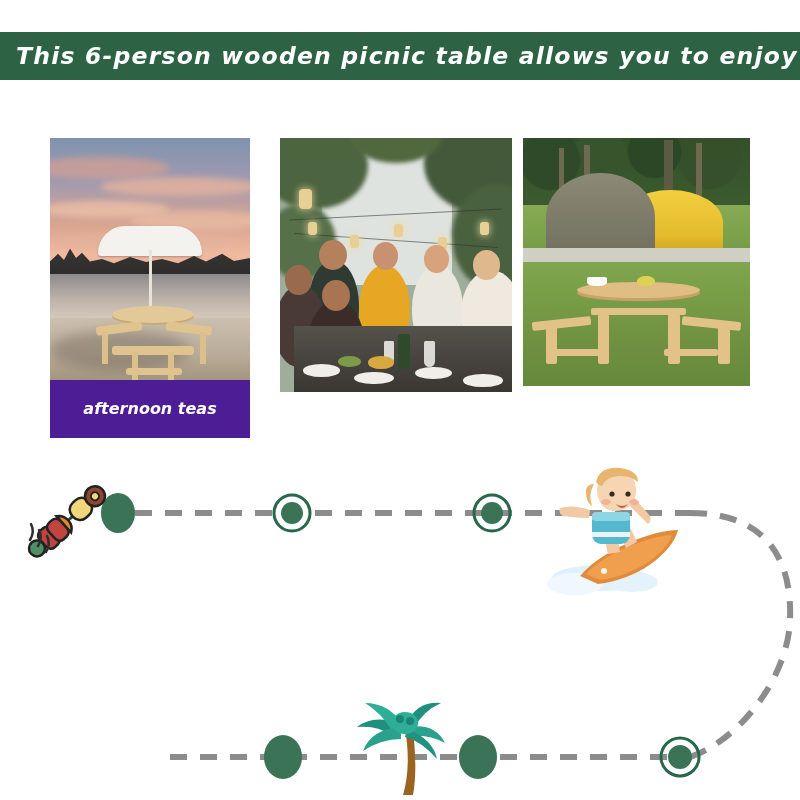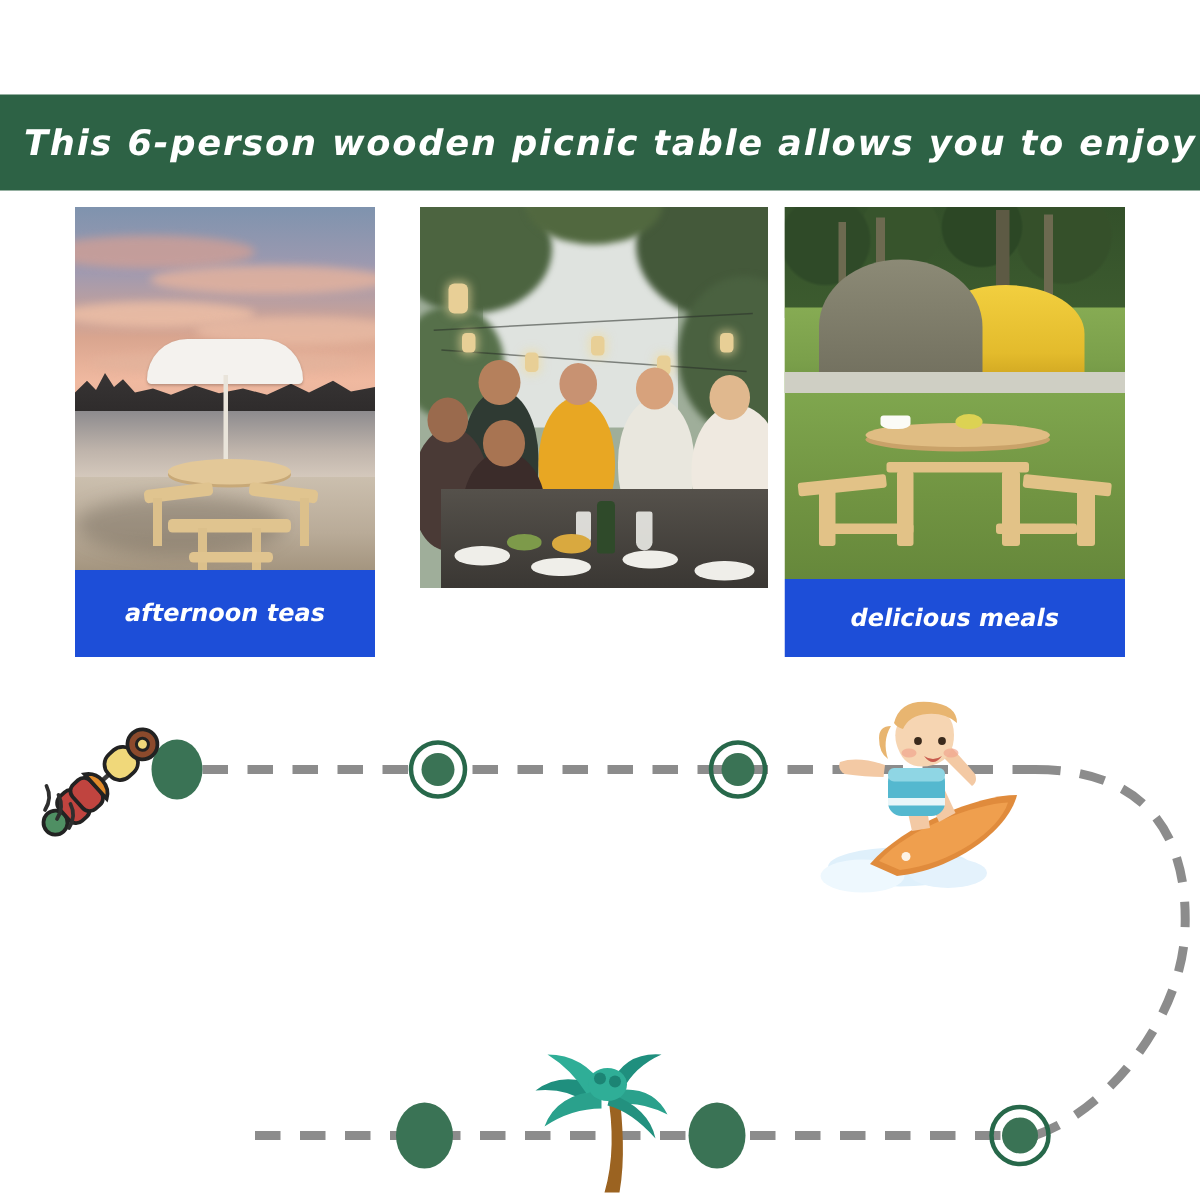--- a/index.html
+++ b/index.html
@@ -6,23 +6,23 @@
   body{
     width:800px;height:800px;
     background:#ffffff;
     font-family:"Liberation Sans", sans-serif;
     overflow:hidden;
     position:relative;
   }
 
   
   .header-band{
-    position:absolute;left:0;top:32px;width:800px;height:64px;
+    position:absolute;left:0;top:32px;width:800px;height:48px;
     background:#2d6245;
-    display:flex;align-items:center;margin-top:31px;
+    display:flex;align-items:center;
   }
   .header-text{
     color:#ffffff;
     font-style:italic;
     font-weight:bold;
     font-size:23.5px;
     letter-spacing:1.2px;
     padding-left:16px;
     white-space:nowrap;
     font-family:"DejaVu Sans", sans-serif;
@@ -37,21 +37,21 @@
   .panel-2{left:280px;width:232px;height:300px;}
   .panel-3{left:523px;width:227px;height:300px;}
 
   .photo{position:absolute;left:0;top:0;right:0;overflow:hidden;}
   .p1 .photo{height:242px;}
   .p2 .photo{height:254px;}
   .p3 .photo{height:248px;}
 
   .cap{
     position:absolute;left:0;right:0;bottom:0;
-    background:#1d4ed8;
+    background:#4c1d95;
     color:#ffffff;
     font-style:italic;font-weight:bold;
     font-size:16px;
     display:flex;align-items:center;justify-content:center;
     text-align:left;
     line-height:1.25;
     font-family:"DejaVu Sans", sans-serif;
   }
   .p1 .cap{height:58px;}
   .p2 .cap{height:46px;font-size:15.5px;}
@@ -231,21 +231,20 @@
         <div class="b3" style="left:70%;top:46%;width:26%;height:7%;transform:rotate(6deg);"></div>
         <div class="b3" style="left:30%;top:37%;width:42%;height:6%;"></div>
         <div class="b3" style="left:10%;top:52%;width:5%;height:30%;"></div>
         <div class="b3" style="left:86%;top:52%;width:5%;height:30%;"></div>
         <div class="b3" style="left:33%;top:42%;width:5%;height:40%;"></div>
         <div class="b3" style="left:64%;top:42%;width:5%;height:40%;"></div>
         <div class="b3" style="left:14%;top:70%;width:24%;height:6%;"></div>
         <div class="b3" style="left:62%;top:70%;width:24%;height:6%;"></div>
       </div>
     </div>
-    <div class="cap">delicious meals</div>
   </div>
 </div>
 
 <div class="flow">
 
   <svg width="800" height="348" viewBox="0 0 800 348">
 
     <line x1="105" y1="61" x2="690" y2="61" stroke="#8c8c8c" stroke-width="6" stroke-dasharray="17 13" stroke-linecap="butt"></line>
 
     <path d="M690,61 C775,61 792,118 790,168 C788,225 740,288 690,305" fill="none" stroke="#8c8c8c" stroke-width="6" stroke-dasharray="17 13"></path>

